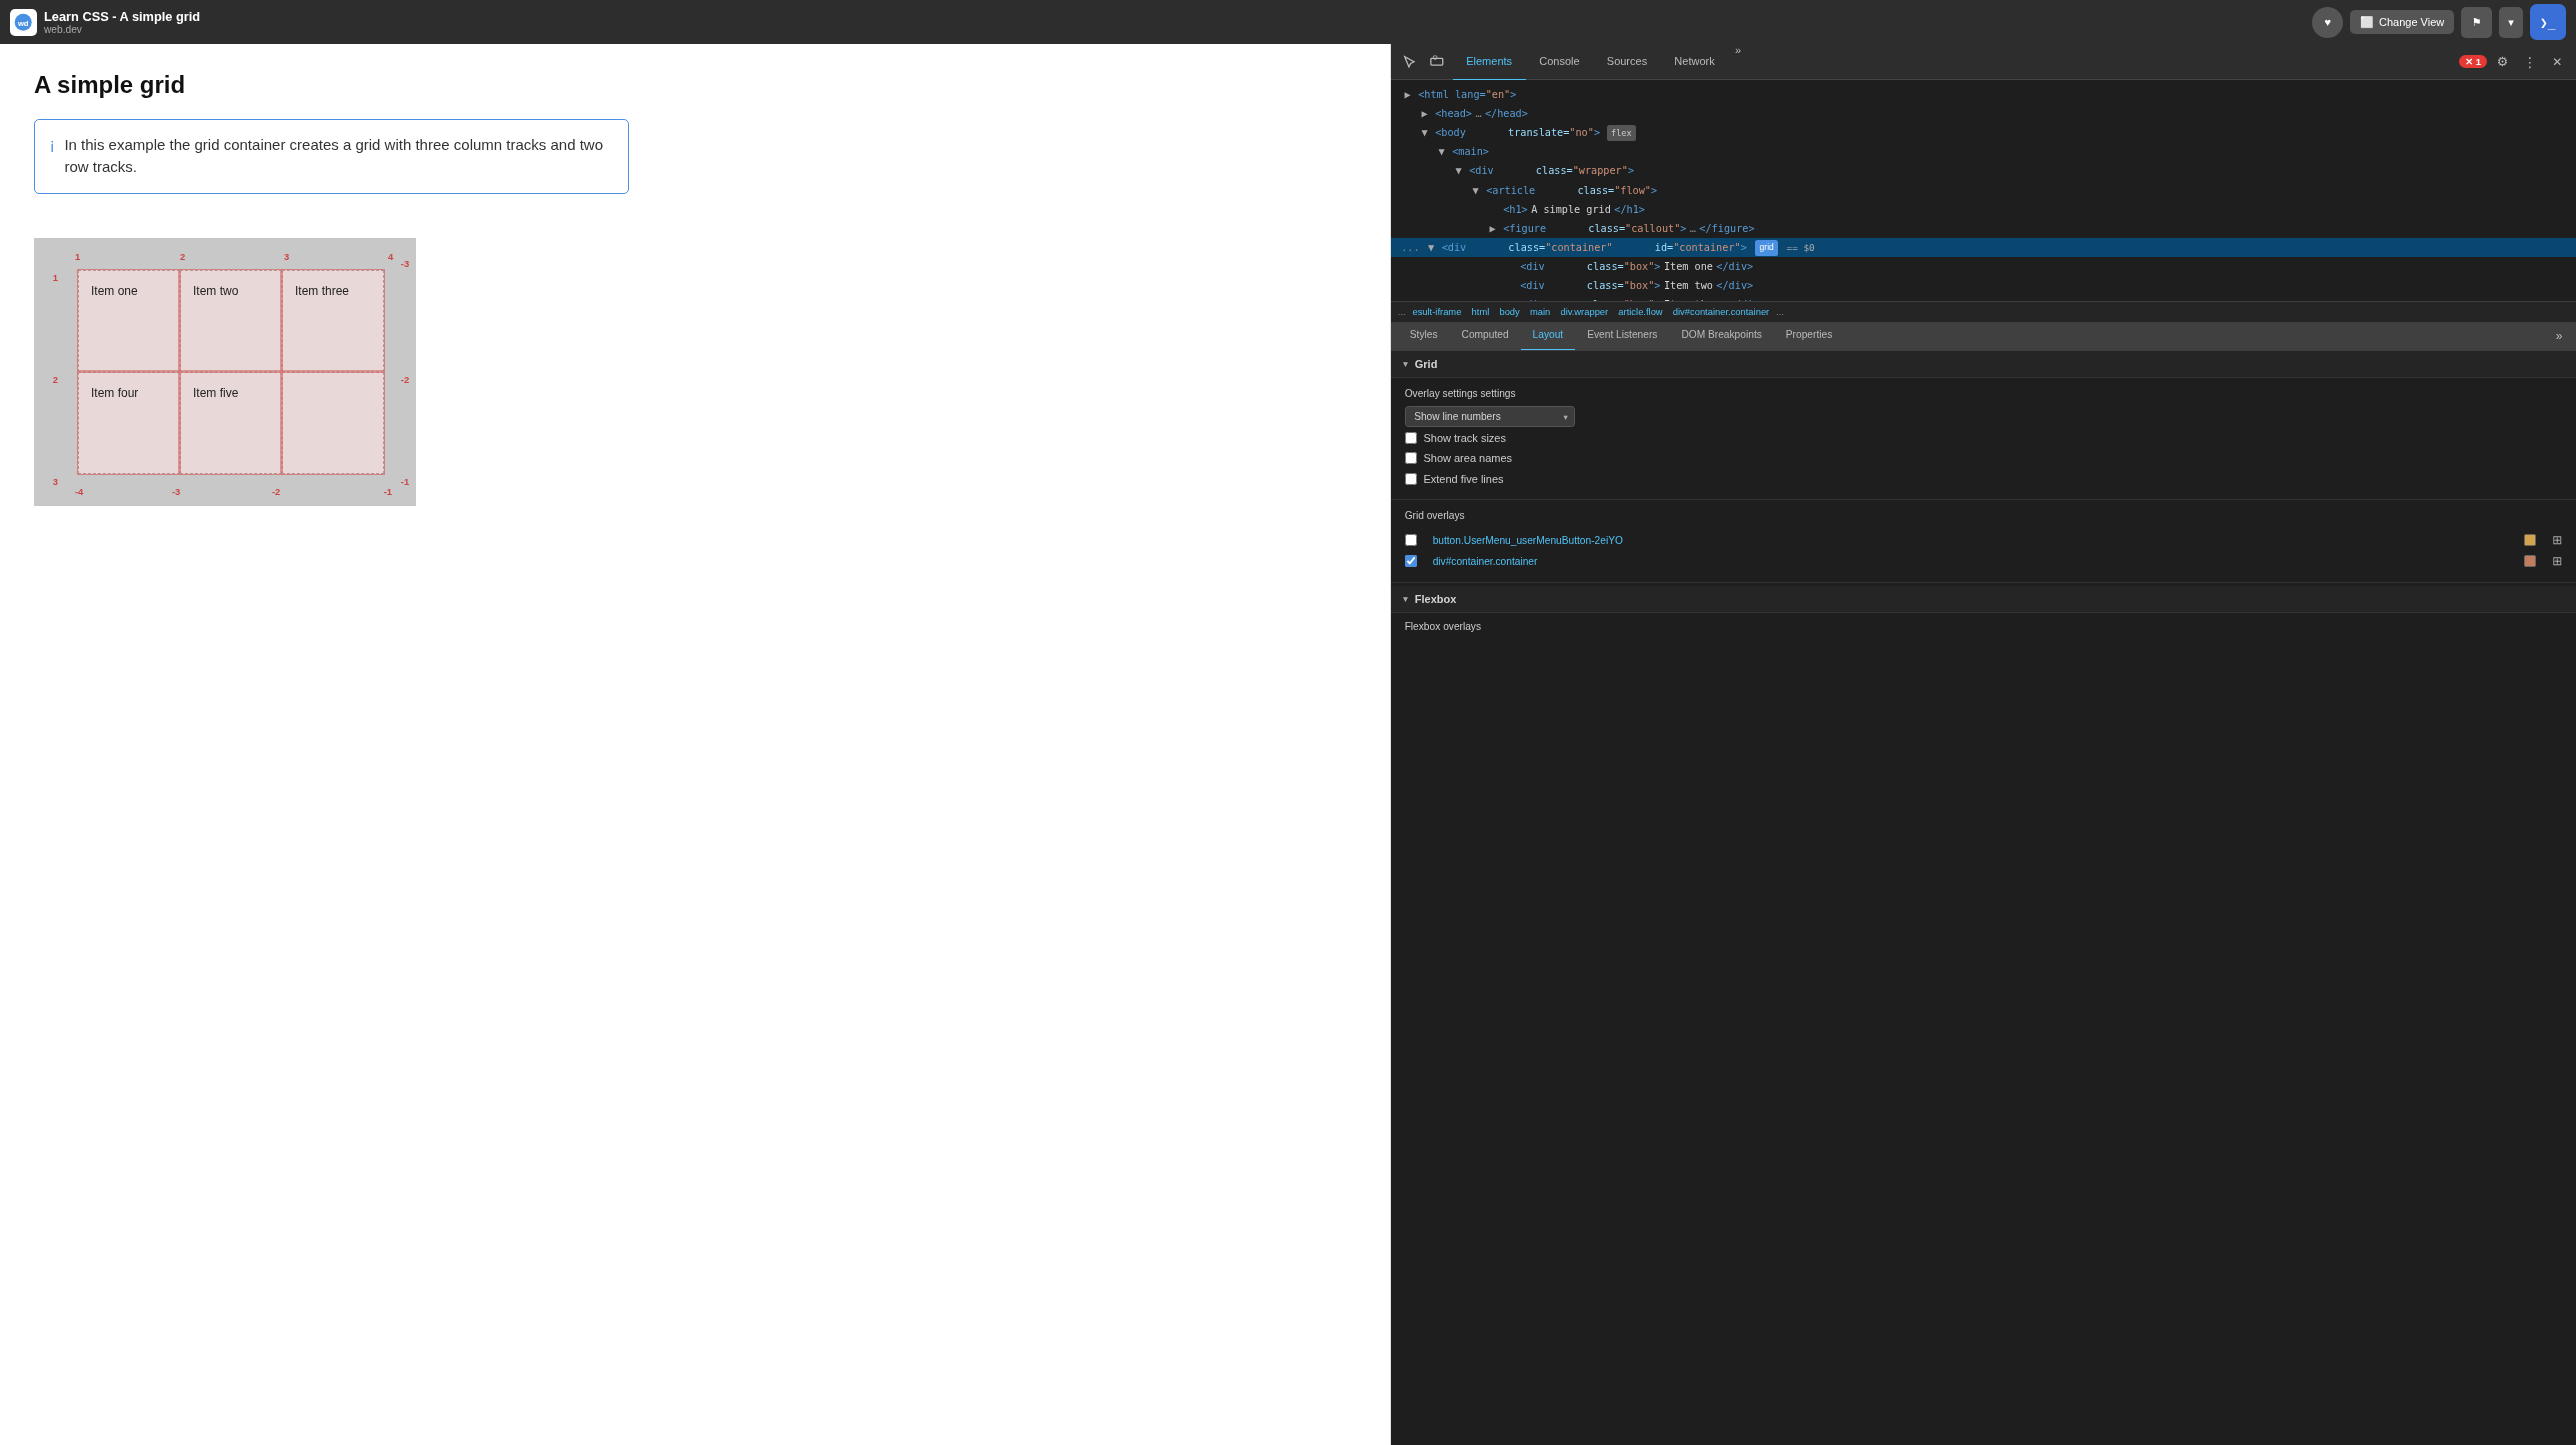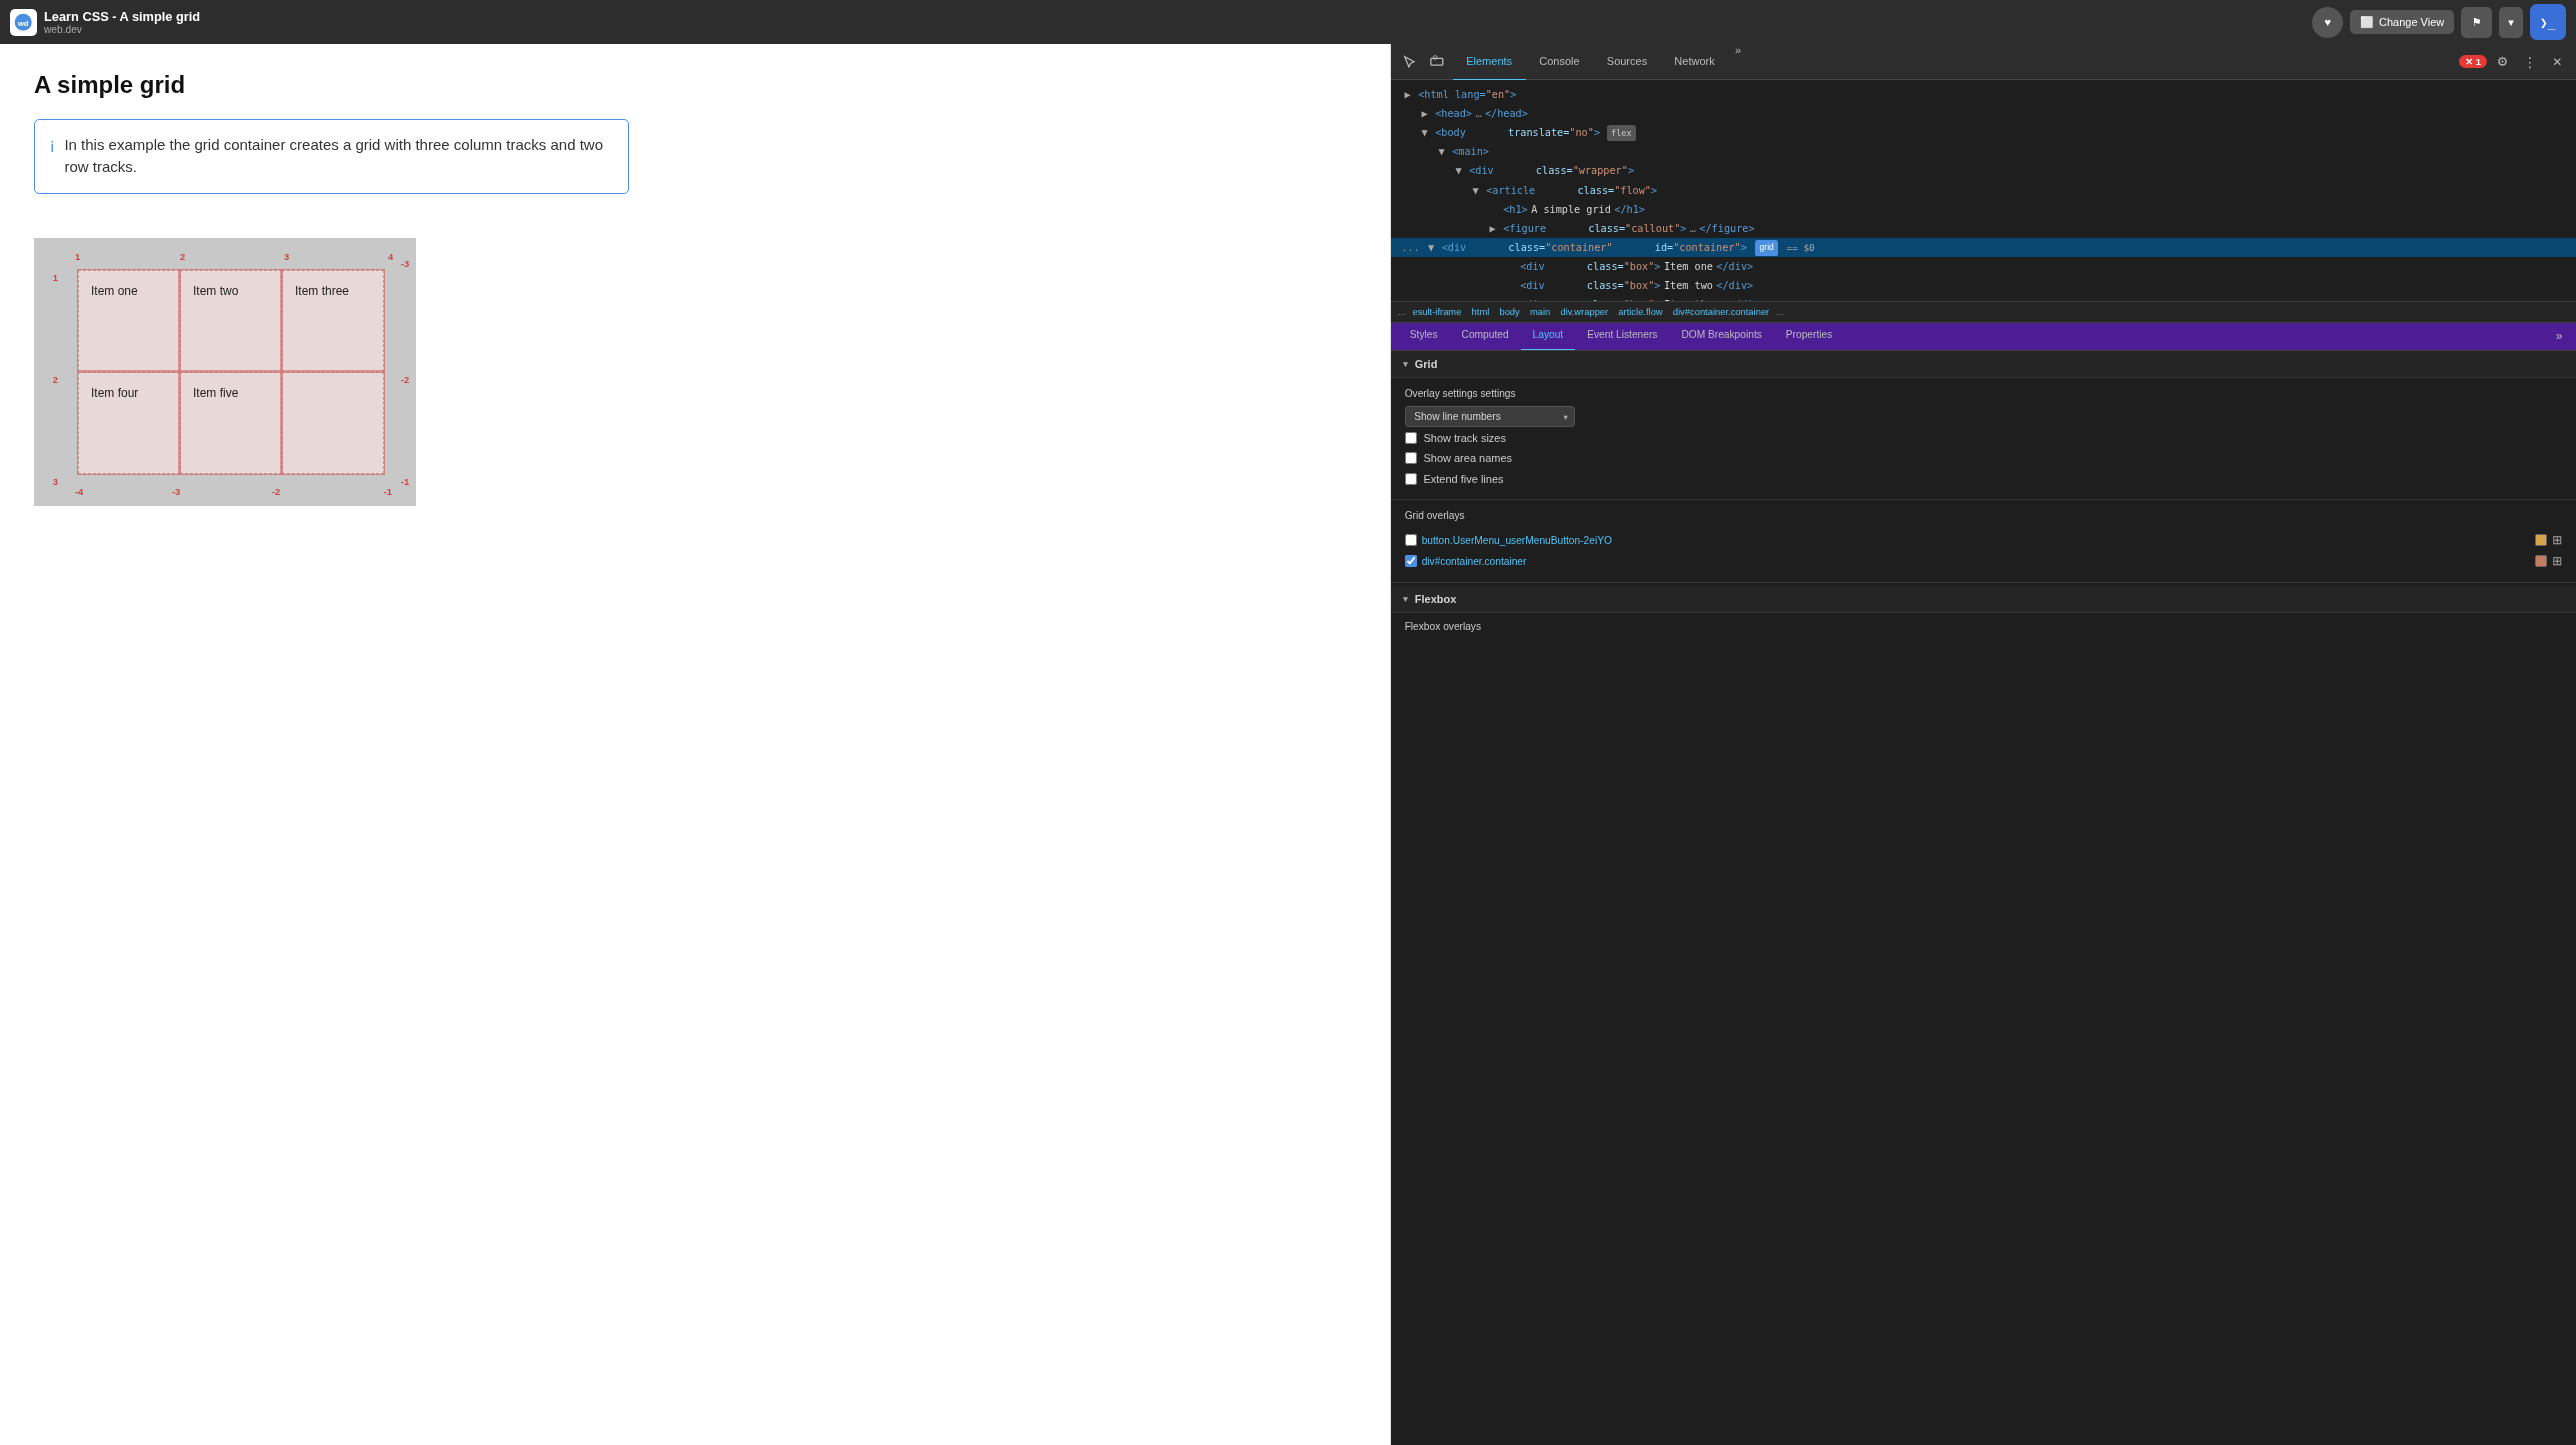--- a/index.html
+++ b/index.html
@@ -56,21 +56,21 @@
     .badge-grid { background: #4a90e2; color: #fff; font-size: 8.5px; padding: 0.9px 4.3px; border-radius: 2.6px; font-family: sans-serif; }
     .dom-eq { color: #d4d4d4; }
 
     
     .breadcrumb-bar { background: #252526; border-top: 0.9px solid #3e3e3e; border-bottom: 0.9px solid #3e3e3e; padding: 3.4px 6.8px; display: flex; align-items: center; gap: 0; overflow-x: auto; white-space: nowrap; font-size: 9.4px; color: #aaa; flex-shrink: 0; }
     .bc-item { color: #4fc3f7; cursor: pointer; padding: 0.9px 3.4px; }
     .bc-sep { color: #666; padding: 0 1.7px; }
     .bc-dots { color: #888; }
 
     
-    .sub-tabs { display: flex; background: #4c1d95; border-bottom: 0.9px solid #3e3e3e; padding: 0 6.8px; flex-shrink: 0; }
+    .sub-tabs { display: flex; background: #404040; border-bottom: 0.9px solid #3e3e3e; padding: 0 6.8px; flex-shrink: 0; }
     .sub-tab { padding: 6.8px 12px; color: #bbb; cursor: pointer; font-size: 10.2px; border-bottom: 1.7px solid transparent; white-space: nowrap; }
     .sub-tab.active { color: #4fc3f7; border-bottom-color: #4fc3f7; }
     .sub-tabs-more { color: #bbb; cursor: pointer; padding: 6.8px; font-size: 12px; margin-left: auto; }
 
     
     .layout-panel { flex: 1; overflow-y: auto; background: #1e1e1e; padding: 0; }
 
     
     .section-header { display: flex; align-items: center; gap: 5.1px; padding: 6.8px 10.2px; font-size: 10.2px; color: #d4d4d4; cursor: pointer; border-bottom: 0.9px solid #333; background: #252526; }
     .section-header .arrow { color: #aaa; font-size: 8.5px; }
@@ -86,21 +86,21 @@
     .custom-select-arrow { position: absolute; right: 6.8px; top: 50%; transform: translateY(-50%); color: #aaa; pointer-events: none; font-size: 8.5px; }
 
     
     .checkbox-row { display: flex; align-items: center; gap: 6.8px; padding: 4.3px 0; }
     .checkbox-row input[type=checkbox] { width: 12px; height: 12px; cursor: pointer; accent-color: #4a90e2; }
     .checkbox-label { font-size: 11px; color: #ccc; }
 
     
     .overlays-section { padding: 10.2px 13.6px; border-bottom: 0.9px solid #333; }
     .overlays-title { font-size: 10.2px; color: #ccc; margin-bottom: 8.5px; }
-    .overlay-row { display: flex; align-items: center; gap: 5px; padding: 3.4px 0; }
+    .overlay-row { display: flex; align-items: center; gap: 16px; padding: 3.4px 0; }
     .overlay-row input[type=checkbox] { width: 12px; height: 12px; cursor: pointer; accent-color: #4a90e2; }
     .overlay-label { font-size: 10.2px; color: #4fc3f7; cursor: pointer; flex: 1; }
     .color-swatch { width: 12px; height: 12px; border-radius: 1.7px; border: 0.9px solid #666; flex-shrink: 0; cursor: pointer; }
     .grid-icon { font-size: 12px; color: #aaa; cursor: pointer; }
     .flexbox-overlays { padding: 8.5px 13.6px; }
     .flexbox-overlays-title { font-size: 10.2px; color: #ccc; }
 
     .preview-pane-inner { max-width: 595px; }
 
     .grid-item { background: rgba(250, 230, 230, 0.7); border: 1.3px dashed #d4808080; padding: 13.6px 12px; font-size: 12px; color: #222; position: relative; min-height: 77px; display: flex; align-items: flex-start; }

